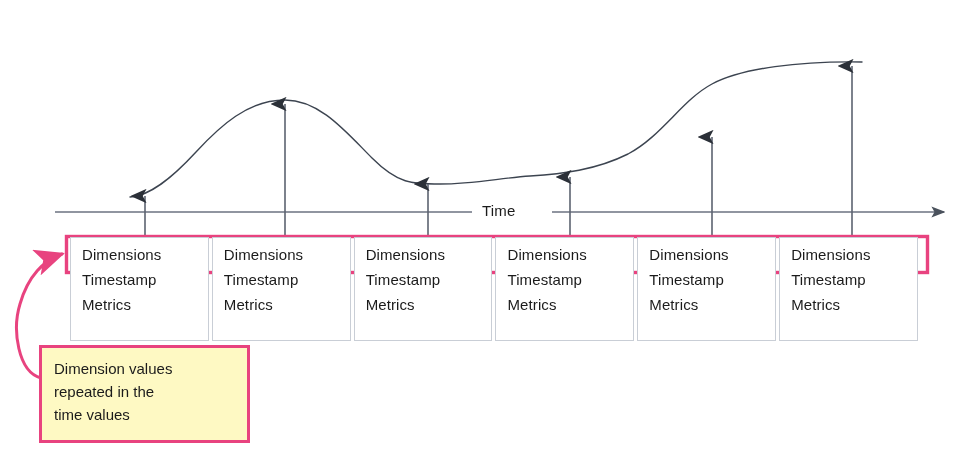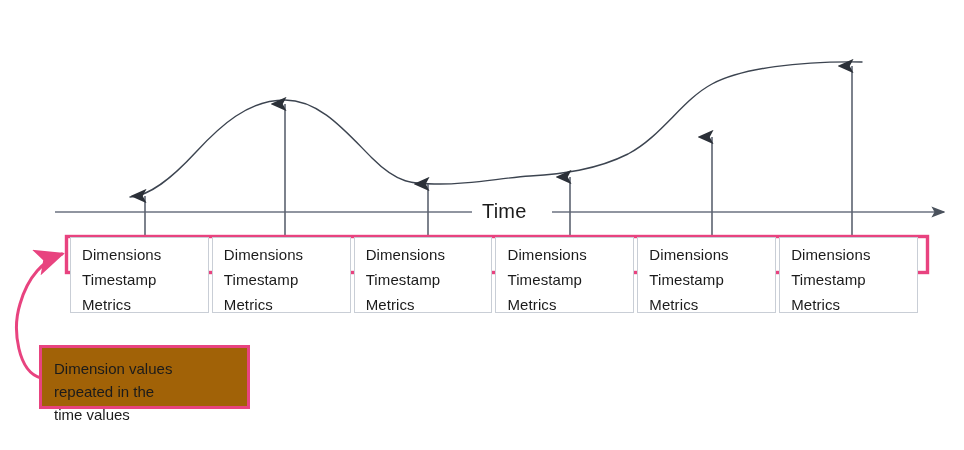--- a/index.html
+++ b/index.html
@@ -33,57 +33,57 @@
     left: 70px;
     top: 237px;
     width: 848px;
     height: 84px;
     display: flex;
     flex-direction: row;
     gap: 0px;
   }
   .record-box {
     width: 141.3px;
-    height: 76px;
+    height: 104px;
     box-sizing: border-box;
     border: 1px solid #c9ced6;
     background: #ffffff;
     margin-right: 3px;
     padding: 4px 0 0 11px;
   }
   .record-box:last-child {
     margin-right: 0;
   }
   .record-line {
     font-size: 15px;
     line-height: 25px;
     color: #1b1b1b;
     white-space: nowrap;
     letter-spacing: 0.1px;
   }
   .axis-label {
     position: absolute;
     left: 474px;
     top: 202px;
-    font-size: 20px;
+    font-size: 15px;
     color: #1b1b1b;
     background: #ffffff;
     padding: 0 8px;
     line-height: 18px;
     letter-spacing: 0.2px;
   }
   .callout-box {
     position: absolute;
     left: 39px;
     top: 345px;
     width: 211px;
-    height: 64px;
+    height: 98px;
     box-sizing: border-box;
     border: 3px solid #e8437f;
-    background: #a16207;
+    background: #fef9c3;
     padding: 9px 0 0 12px;
   }
   .callout-line {
     font-size: 15px;
     line-height: 23px;
     color: #1b1b1b;
     white-space: nowrap;
   }
   .corner-tick {
     position: absolute;

